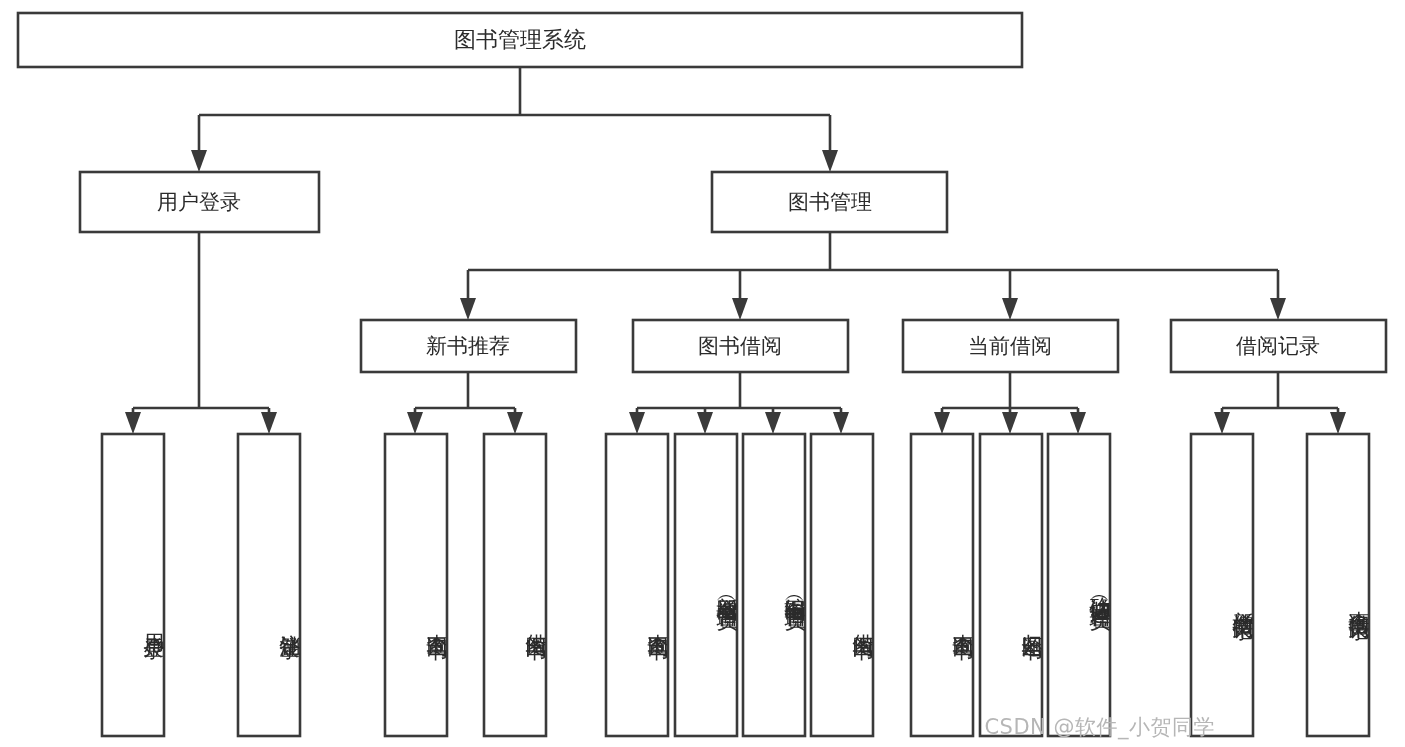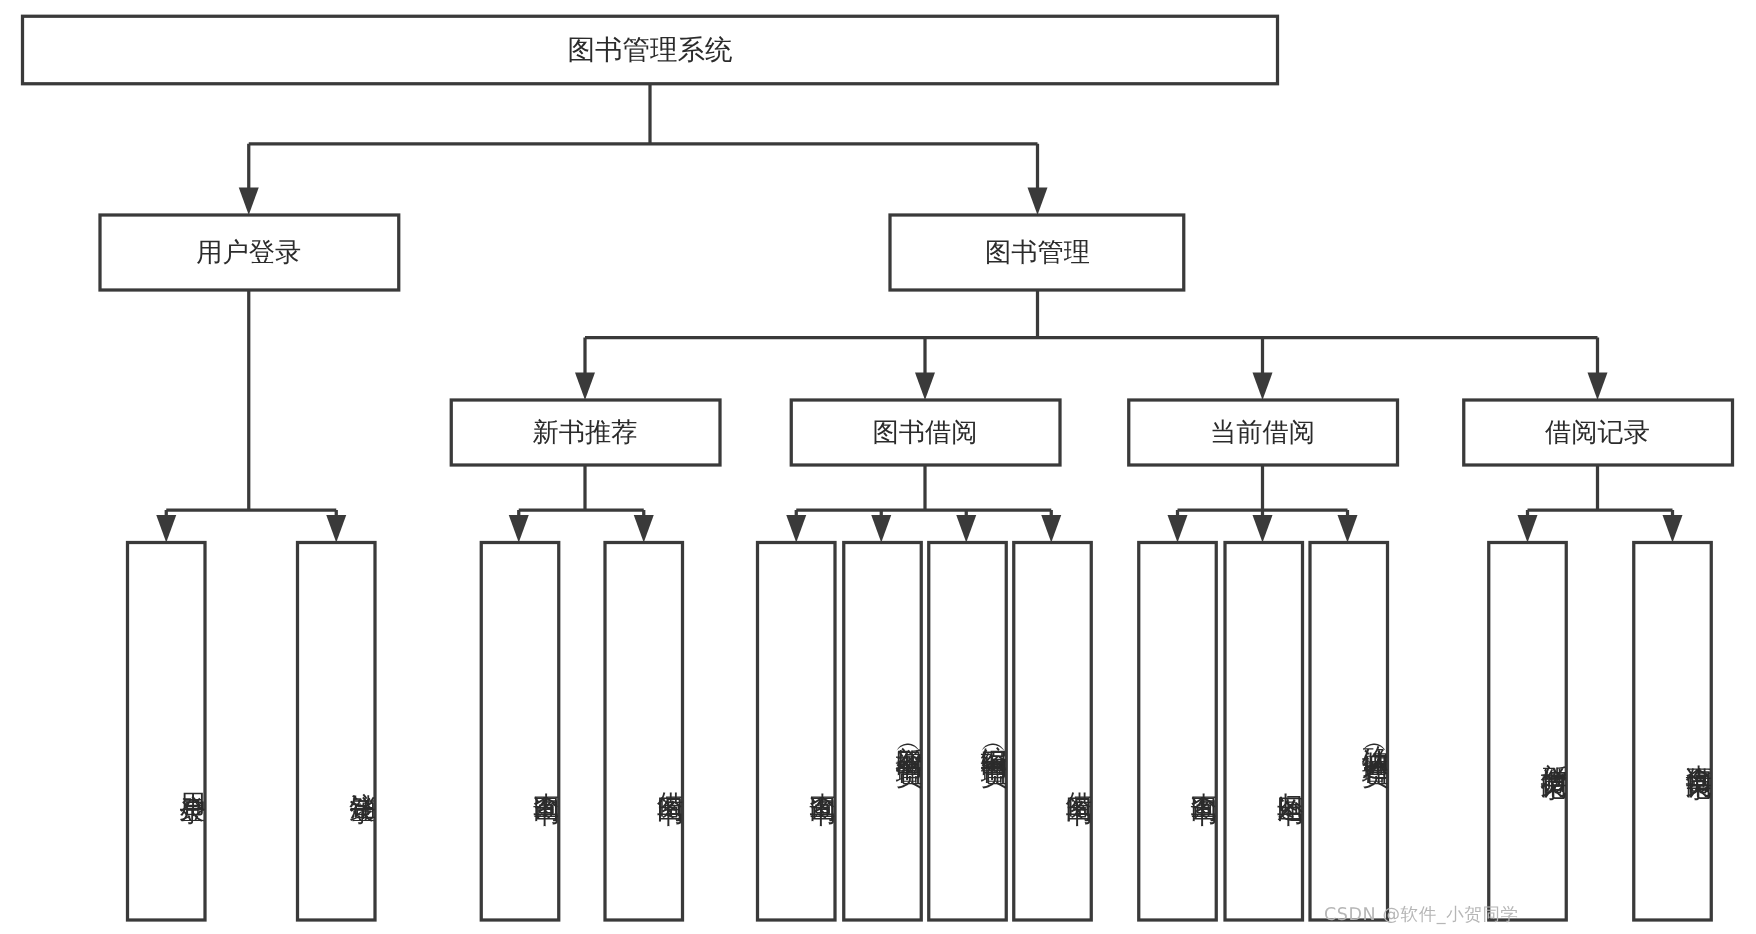--- a/index.html
+++ b/index.html
@@ -37,21 +37,21 @@
     text-align:center;
     display:flex;
     align-items:flex-start;
     justify-content:center;
     pointer-events:none;
   }
   .watermark{
     position:absolute;
     right:8px;bottom:6px;
     font-family:"DejaVu Sans","Liberation Sans",sans-serif;
-    font-size:14px;
+    font-size:21px;
     color:#b6b6b6;
     letter-spacing:0.5px;
     white-space:nowrap;
   }
 </style>
 </head>
 <body>
 
 <div id="stage">
 

